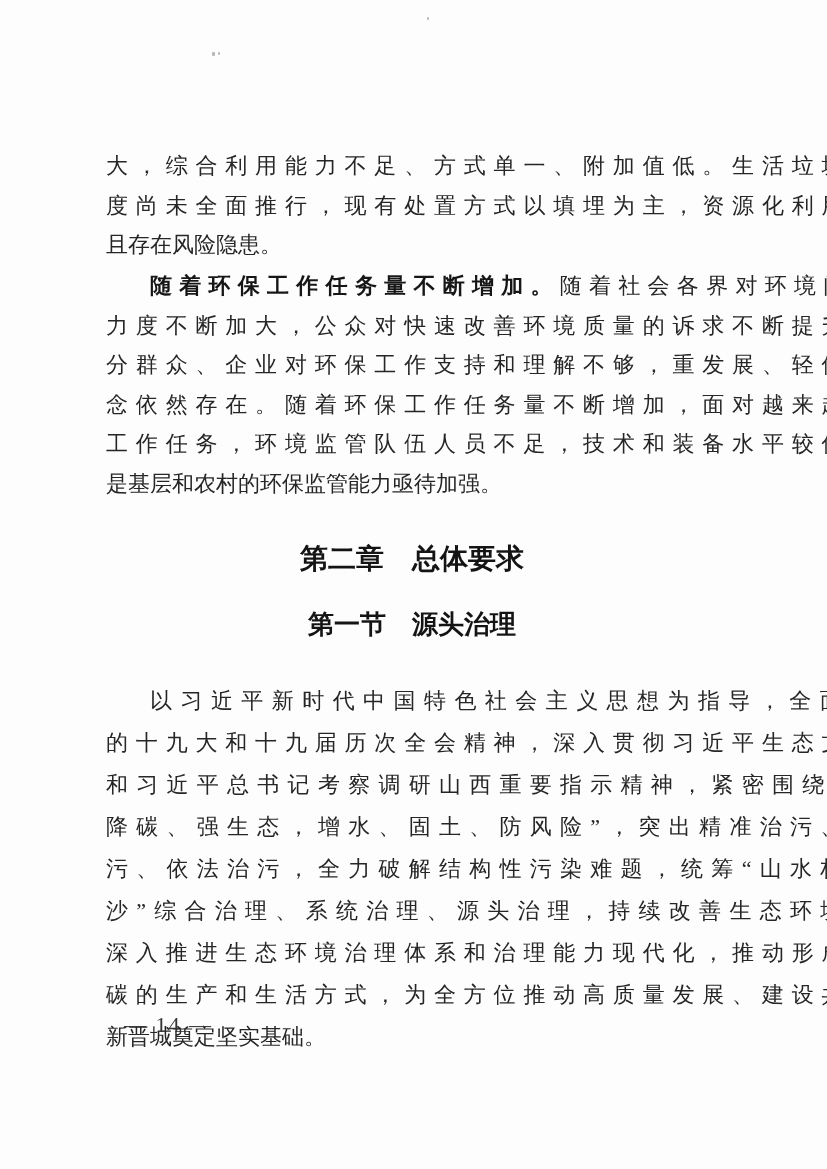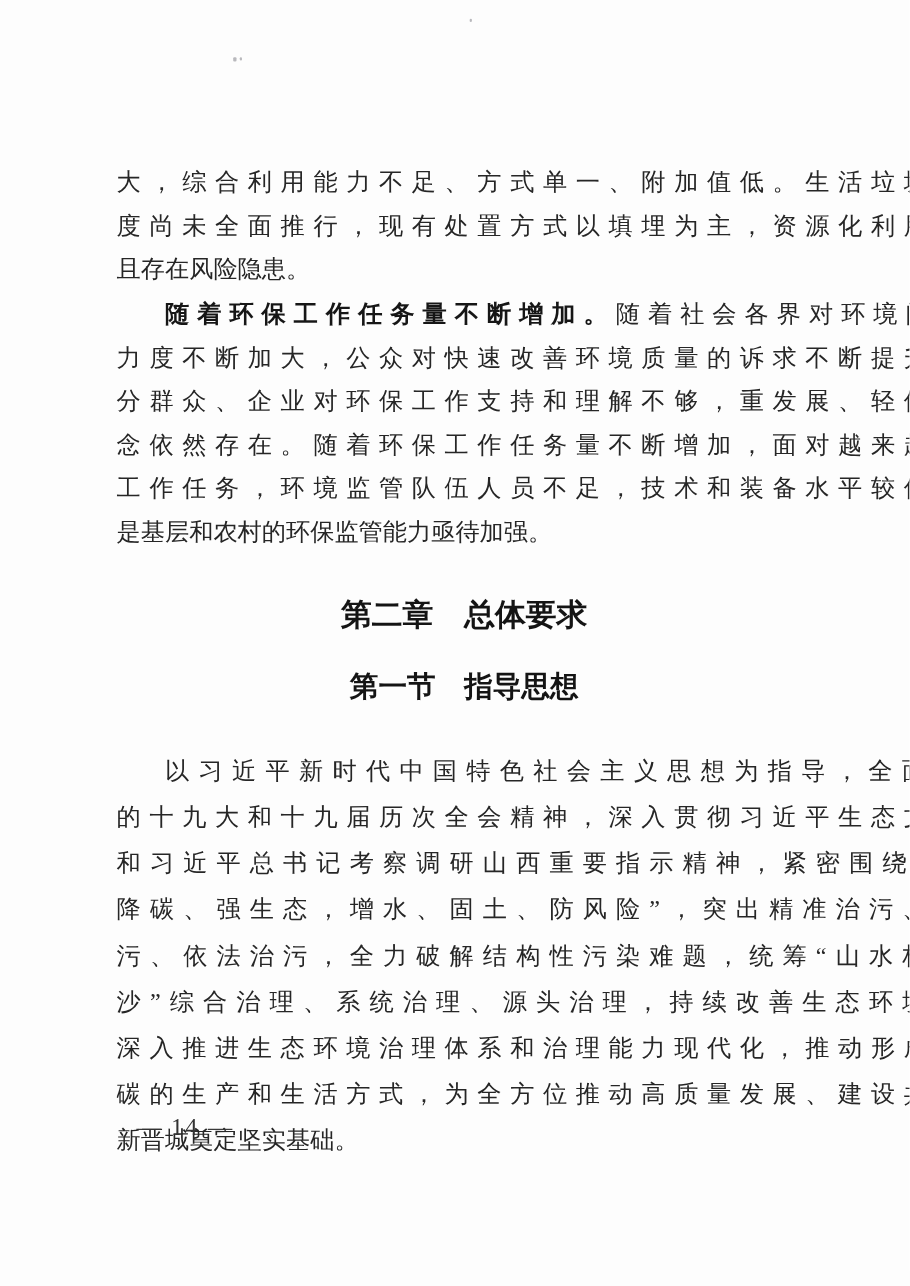--- a/index.html
+++ b/index.html
@@ -28,21 +28,21 @@
   .p3  .line { font-size: 22px; line-height: 42px;   height: 42px; }
   .line.last { text-align: left; text-align-last: left; }
   .line.indent { padding-left: 44px; }
   .lead {
     font-family: "Liberation Sans", sans-serif;
     font-weight: bold;
     color: #161616;
   }
   .heading {
     position: absolute;
-    left: 104px;
+    left: 94px;
     width: 636px;
     text-align: center;
     font-family: "Liberation Sans", sans-serif;
     font-weight: bold;
     color: #141414;
   }
   .chapter { top: 543px; font-size: 28px; line-height: 32px; }
   .section { top: 609px; font-size: 26px; line-height: 30px; }
   .footer {
     position: absolute;
@@ -80,21 +80,21 @@
     <div class="line indent"><span class="lead">随着环保工作任务量不断增加。</span><span>随着社会各界对环境问题关注</span></div>
     <div class="line">力度不断加大，公众对快速改善环境质量的诉求不断提升，但部</div>
     <div class="line">分群众、企业对环保工作支持和理解不够，重发展、轻保护的观</div>
     <div class="line">念依然存在。随着环保工作任务量不断增加，面对越来越繁重的</div>
     <div class="line">工作任务，环境监管队伍人员不足，技术和装备水平较低，尤其</div>
     <div class="line last">是基层和农村的环保监管能力亟待加强。</div>
   </div>
 
   <div class="heading chapter">第二章　总体要求</div>
 
-  <div class="heading section">第一节　指导思想</div>
+  <div class="heading section">第一节　源头治理</div>
 
   <div class="textblock p3 para" style="top:680px;">
     <div class="line indent">以习近平新时代中国特色社会主义思想为指导，全面贯彻党</div>
     <div class="line">的十九大和十九届历次全会精神，深入贯彻习近平生态文明思想</div>
     <div class="line">和习近平总书记考察调研山西重要指示精神，紧密围绕“提气、</div>
     <div class="line">降碳、强生态，增水、固土、防风险”，突出精准治污、科学治</div>
     <div class="line">污、依法治污，全力破解结构性污染难题，统筹“山水林田湖草</div>
     <div class="line">沙”综合治理、系统治理、源头治理，持续改善生态环境质量，</div>
     <div class="line">深入推进生态环境治理体系和治理能力现代化，推动形成绿色低</div>
     <div class="line">碳的生产和生活方式，为全方位推动高质量发展、建设共同富裕</div>

